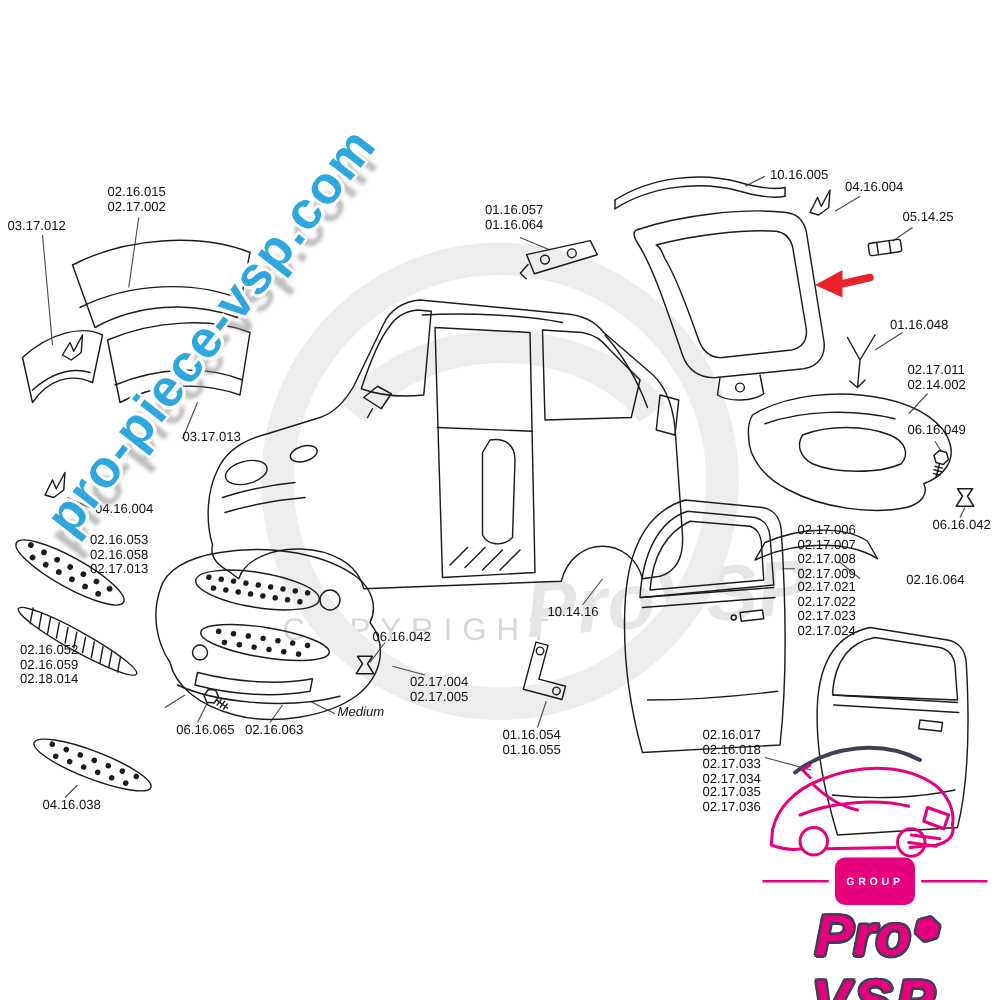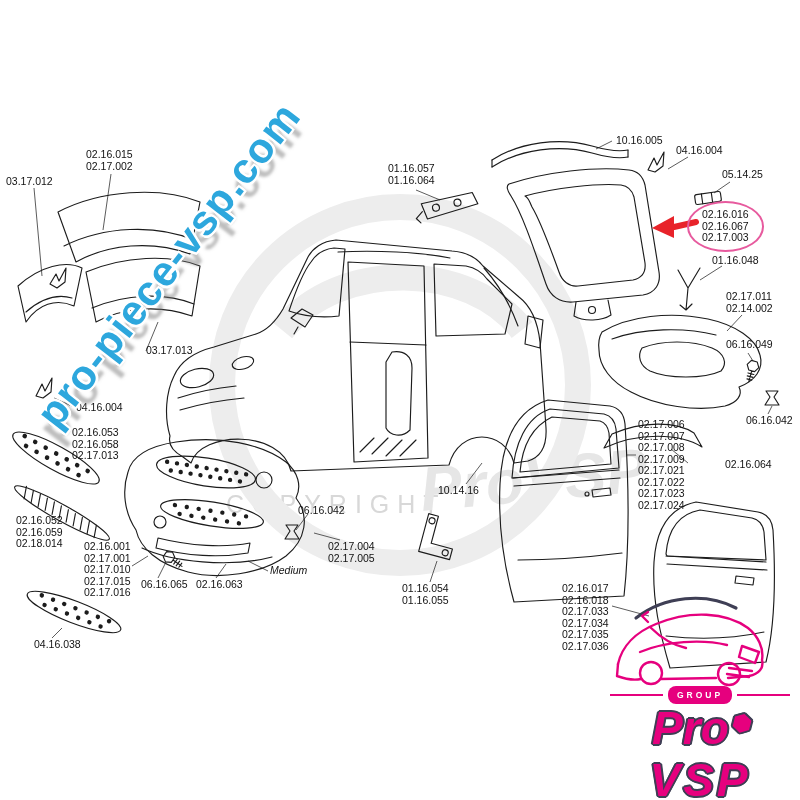--- a/index.html
+++ b/index.html
@@ -29,21 +29,21 @@
            transform-origin:0 50%;font-size:42px;font-weight:700;letter-spacing:1.5px;
            color:var(--watermark-blue,#2da7dd);
            text-shadow:2px 0 0 #fff,-2px 0 0 #fff,0 2px 0 #fff,0 -2px 0 #fff,
              2px 2px 0 #fff,-2px -2px 0 #fff,2px -2px 0 #fff,-2px 2px 0 #fff,
              -10px 10px 3px rgba(125,125,125,0.5)}
 
   .logo{position:absolute;left:610px;top:686px;width:180px;z-index:50;text-align:center}
   .logo-group-row{display:flex;align-items:center;gap:5px}
   .gline{flex:1;height:2px;background:var(--accent-pink,#e6007e)}
   .gpill{background:var(--accent-pink,#e6007e);color:#fff;font-size:8.5px;font-weight:700;
-         letter-spacing:3px;padding:4px 9px;border-radius:8px}
+         letter-spacing:3px;padding:14px 9px;border-radius:8px}
   .logo-text{font-style:italic;font-weight:700;color:var(--accent-pink,#e6007e);
          text-shadow:2px 0 0 var(--line-dark,#3f3f55),-2px 0 0 var(--line-dark,#3f3f55),
            0 2px 0 var(--line-dark,#3f3f55),0 -2px 0 var(--line-dark,#3f3f55),
            1.4px 1.4px 0 var(--line-dark,#3f3f55),-1.4px -1.4px 0 var(--line-dark,#3f3f55),
            1.4px -1.4px 0 var(--line-dark,#3f3f55),-1.4px 1.4px 0 var(--line-dark,#3f3f55)}
   .logo-line1{font-size:46px;line-height:44px;margin-top:2px}
   .logo-line2{font-size:46px;line-height:42px;letter-spacing:3px}
   .hex{display:inline-block;font-size:22px;transform:rotate(14deg) translateY(-14px);font-style:normal}
 </style>
 </head>
@@ -294,27 +294,20 @@
       <div class="part-label" style="left: 72px; top: 427px;">
         <div>02.16.053</div>
         <div>02.16.058</div>
         <div>02.17.013</div>
       </div>
       <div class="part-label" style="left: 16px; top: 515px;">
         <div>02.16.052</div>
         <div>02.16.059</div>
         <div>02.18.014</div>
       </div>
-      <div class="part-label" style="left: 84px; top: 541px;">
-        <div>02.16.001</div>
-        <div>02.17.001</div>
-        <div>02.17.010</div>
-        <div>02.17.015</div>
-        <div>02.17.016</div>
-      </div>
       <div class="part-label" style="left: 141px; top: 579px;">
         <div>06.16.065</div>
       </div>
       <div class="part-label" style="left: 196px; top: 579px;">
         <div>02.16.063</div>
       </div>
       <div class="part-label" style="left: 34px; top: 639px;">
         <div>04.16.038</div>
       </div>
       <div class="part-label" style="left: 298px; top: 505px;">
@@ -332,25 +325,20 @@
         <div>01.16.064</div>
       </div>
       <div class="part-label" style="left: 616px; top: 135px;">
         <div>10.16.005</div>
       </div>
       <div class="part-label" style="left: 676px; top: 145px;">
         <div>04.16.004</div>
       </div>
       <div class="part-label" style="left: 722px; top: 169px;">
         <div>05.14.25</div>
-      </div>
-      <div class="part-label highlight" style="left: 700px; top: 209px;">
-        <div>02.16.016</div>
-        <div>02.16.067</div>
-        <div>02.17.003</div>
       </div>
       <div class="part-label" style="left: 712px; top: 255px;">
         <div>01.16.048</div>
       </div>
       <div class="part-label" style="left: 726px; top: 291px;">
         <div>02.17.011</div>
         <div>02.14.002</div>
       </div>
       <div class="part-label" style="left: 726px; top: 339px;">
         <div>06.16.049</div>

